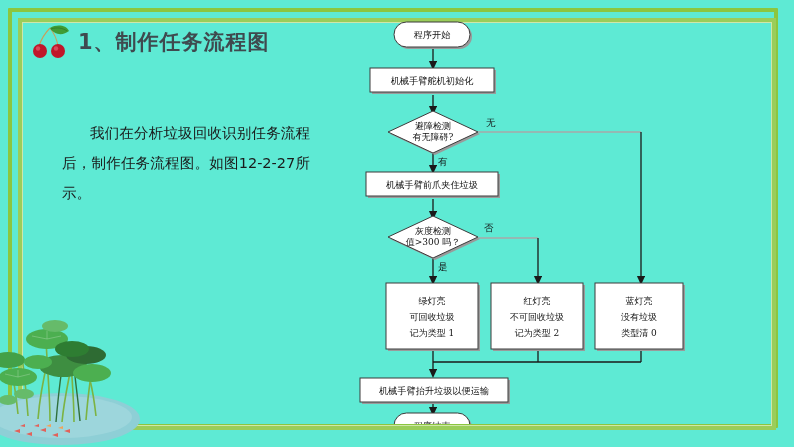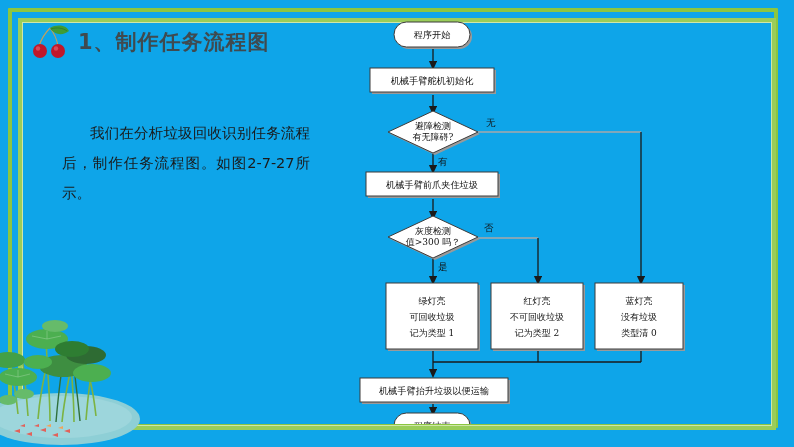--- a/index.html
+++ b/index.html
@@ -3,21 +3,21 @@
 <meta charset="utf-8">
 <style>
   html,body{margin:0;padding:0;}
   body{
     width:794px;height:447px;
     background:#ffffff;
     font-family:"Liberation Sans","DejaVu Sans",sans-serif;
     overflow:hidden;
     position:relative;
   }
-  #slide{position:absolute;left:0;top:0;width:794px;height:447px;background:#0ea5e9;overflow:hidden;}
+  #slide{position:absolute;left:0;top:0;width:794px;height:447px;background:#5eead4;overflow:hidden;}
 
   
   .frame-outer{
     position:absolute;left:8px;top:8px;width:770px;height:420px;
     border:4px solid #8cc63f;box-sizing:border-box;
     border-radius:1px;
   }
   .frame-inner{
     position:absolute;left:18px;top:18px;width:758px;height:412px;
     border:4px solid #9acd5a;box-sizing:border-box;
@@ -83,21 +83,21 @@
       <path d="M20 6 C27 2 36 3 39 9 C33 14 24 13 20 6 Z" fill="#3f9c35"></path>
       <path d="M21 7 C27 5 33 6 37 9" stroke="#2e7a27" stroke-width="0.8" fill="none"></path>
       <circle cx="10" cy="29" r="7" fill="#c0172a"></circle>
       <circle cx="28" cy="29" r="7" fill="#c0172a"></circle>
       <circle cx="8" cy="26.5" r="2.2" fill="#e2596a" opacity="0.75"></circle>
       <circle cx="26" cy="26.5" r="2.2" fill="#e2596a" opacity="0.75"></circle>
     </svg>
     <span class="title-text">1、制作任务流程图</span>
   </div>
 
-  <div class="body-text">我们在分析垃圾回收识别任务流程后，制作任务流程图。如图2-7-27所示。</div>
+  <div class="body-text">我们在分析垃圾回收识别任务流程后，制作任务流程图。如图12-2-27所示。</div>
 
   <svg class="pond-art" viewBox="0 0 175 171">
     <ellipse cx="62" cy="143" rx="78" ry="26" fill="#8ecfd6"></ellipse>
     <ellipse cx="62" cy="141" rx="70" ry="21" fill="#a6dbe0" opacity="0.6"></ellipse>
 
     <g stroke="#7cb342" stroke-width="1.6" fill="none">
       <path d="M28 140 C26 112 24 96 22 80"></path>
       <path d="M38 143 C40 118 44 100 48 84"></path>
       <path d="M50 145 C50 120 48 104 46 64"></path>
       <path d="M62 146 C64 124 68 108 72 86"></path>

